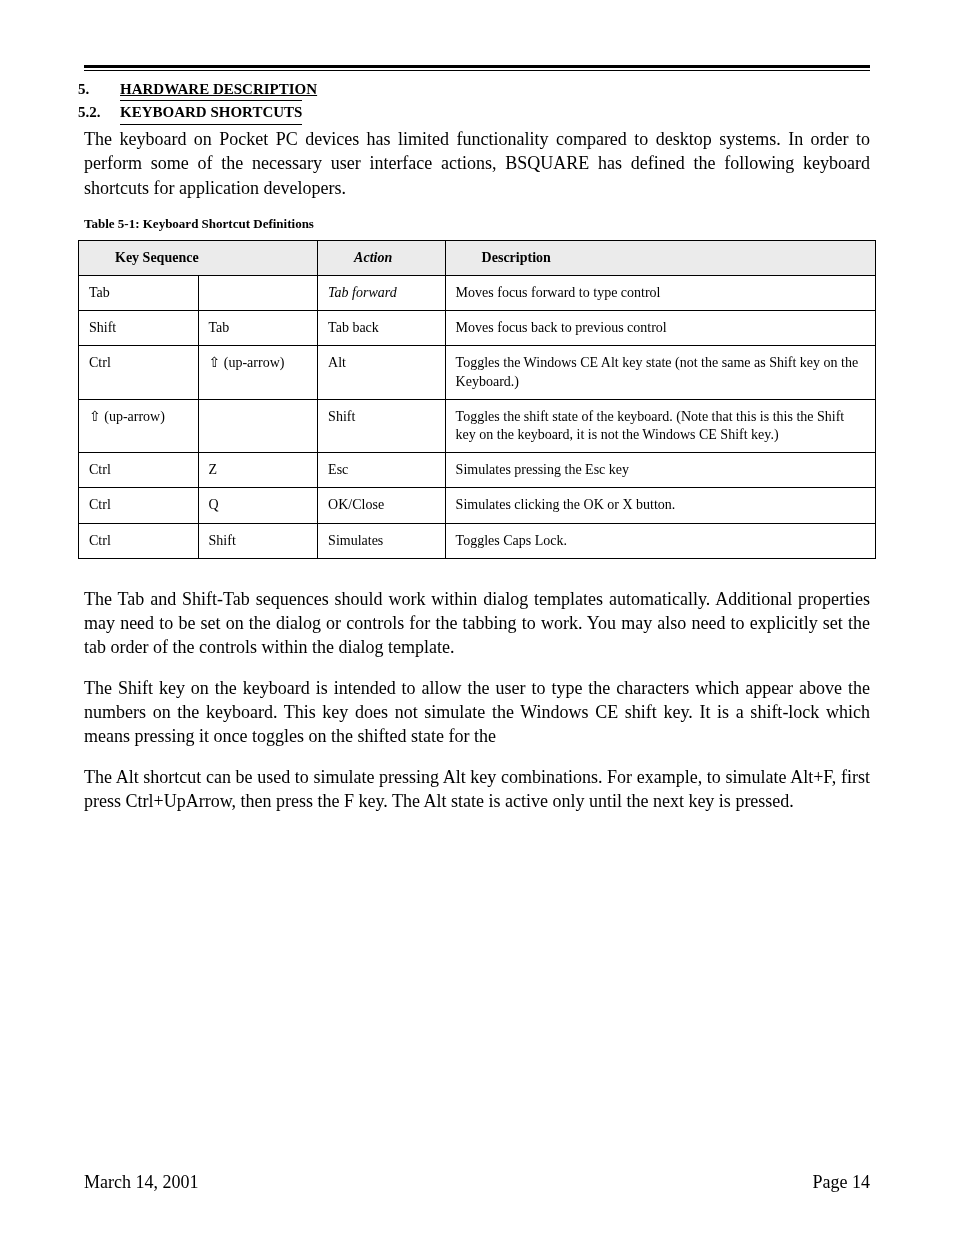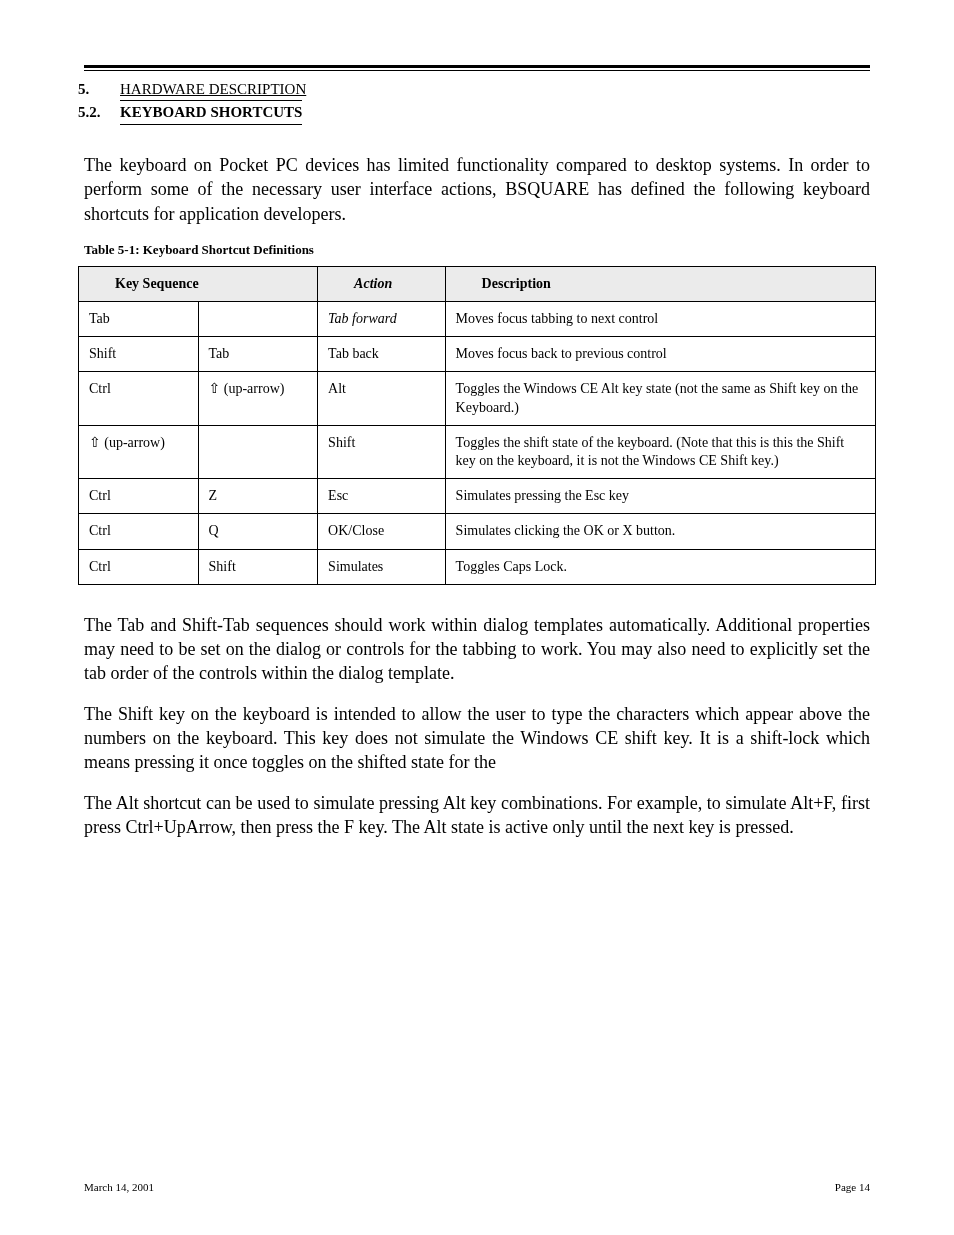--- a/index.html
+++ b/index.html
@@ -24,26 +24,26 @@
   .chapter-line {
     font-size: 15px;
     margin: 4px 0 2px 0;
     display: flex;
   }
   .chapter-num {
     width: 42px;
     font-weight: bold;
   }
   .chapter-title {
-    font-weight: normal;
+    font-weight: bold;
     text-decoration: underline;
   }
   .section-line {
     font-size: 15px;
-    margin: 6px 0 32px 0;
+    margin: 6px 0 6px 0;
     display: flex;
   }
   .section-num {
     width: 42px;
     font-weight: bold;
   }
   .section-title-dbl {
     font-weight: bold;
     display: inline-block;
     position: relative;
@@ -89,21 +89,21 @@
   }
   .col-key1 { width: 15%; }
   .col-key2 { width: 15%; }
   .col-act  { width: 16%; font-style: italic; }
   .col-desc { width: 54%; }
   .footer {
     position: absolute;
     bottom: 42px;
     left: 84px;
     right: 84px;
-    font-size: 11px;
+    font-size: 18px;
   }
   .footer-left { float: left; }
   .footer-right { float: right; }
 </style>
 </head>
 <body>
 
 <div class="page">
   <div class="header-line"></div>
 
@@ -127,21 +127,21 @@
         <th colspan="2" class="col-key1">Key Sequence</th>
         <th class="col-act">Action</th>
         <th class="col-desc">Description</th>
       </tr>
     </thead>
     <tbody>
       <tr>
         <td class="col-key1">Tab</td>
         <td class="col-key2"></td>
         <td class="col-act">Tab forward</td>
-        <td class="col-desc">Moves focus tabbing to next control</td>
+        <td class="col-desc">Moves focus forward to type control</td>
       </tr>
       <tr>
         <td>Shift</td>
         <td>Tab</td>
         <td>Tab back</td>
         <td>Moves focus back to previous control</td>
       </tr>
       <tr>
         <td>Ctrl</td>
         <td>⇧ (up-arrow)</td>

